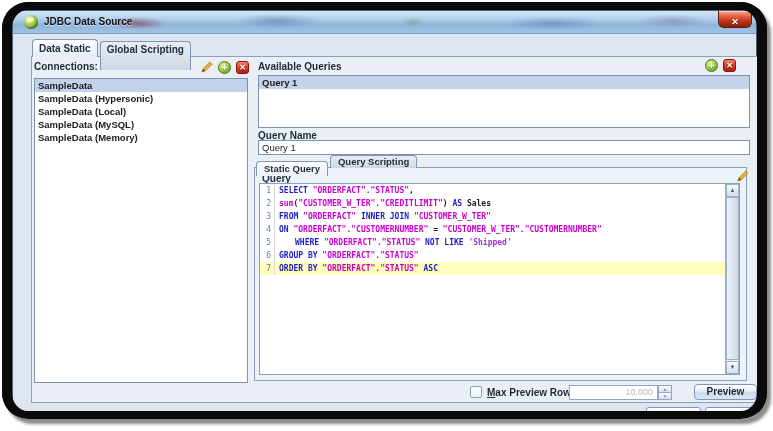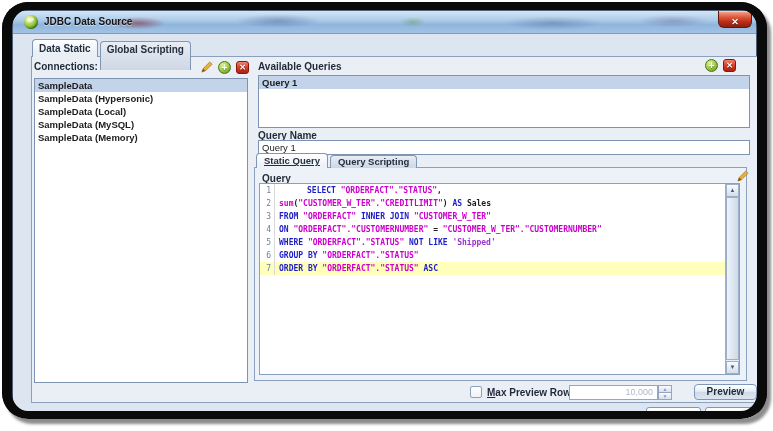--- a/index.html
+++ b/index.html
@@ -45,21 +45,21 @@
 
   
   .tabbar { position:absolute; display:flex; gap:2px; z-index:5; }
   .tabbar.main { left:19px; top:28px; }
   .tabbar.query { left:243px; top:142px; }
   .tab { border:1px solid #8096b2; border-bottom:none; border-radius:4px 4px 0 0;
     padding:0 6px; font-size:10px; font-weight:bold; color:#23303f;
     background:linear-gradient(#e9edf4,#cdd7e4); height:29px; line-height:15px; margin-top:2px; }
   .tab.active { background:linear-gradient(#ffffff,#eaeff6 80%,#eaeff6); height:18px; line-height:17px; margin-top:0; }
   .tabbar.query .tab { height:13px; line-height:12px; margin-top:2px; font-size:9.5px; padding:0 7px; }
-  .tabbar.query .tab.active { height:15px; line-height:14px; margin-top:0; background:linear-gradient(#ffffff,#edf1f8 85%);text-decoration:underline; }
+  .tabbar.query .tab.active { height:15px; line-height:14px; margin-top:8px; background:linear-gradient(#ffffff,#edf1f8 85%); }
 
   .main-panel { position:absolute; left:18px; top:45px; width:727px; height:347px;
     border:1px solid #8aa0be; background:#eaeff6; }
 
   .lbl { position:absolute; font-size:10px; font-weight:bold; color:#1f2937; }
 
   
   .jbtn { position:absolute; border:1px solid #8399b8; border-radius:4px; text-align:center;
     background:linear-gradient(#ffffff 0%, #e8eef6 45%, #cfdae8 50%, #dce5f0 100%);
     font-size:10px; font-weight:bold; color:#1f2937; box-shadow:inset 0 1px 0 #fff; cursor:default; }
@@ -173,37 +173,37 @@
       <div class="lbl" style="left:249px; top:162px;">Query</div>
       <svg class="pencil" style="position:absolute; left:723px; top:158px;" viewBox="0 0 16 16">
         <path d="M2.2 13.8 L3.6 9.8 L11.2 2.2 L13.8 4.8 L6.2 12.4 Z" fill="#e8b13f" stroke="#a87414" stroke-width="0.8"></path>
         <path d="M2.2 13.8 L3.6 9.8 L6.2 12.4 Z" fill="#7a5a20"></path>
       </svg>
 
       <div class="editor">
         <div id="code-lines" style="margin-right:14px;">
             <div class="code-row">
               <span class="gutter-cell">1</span>
-              <span class="code-text"><span style="color: rgb(29, 29, 200); margin-left: 28px;">SELECT </span><span style="color: rgb(204, 0, 204);">"ORDERFACT"."STATUS"</span><span style="color: rgb(26, 26, 26);">,</span></span>
+              <span class="code-text"><span style="color: rgb(29, 29, 200);">SELECT </span><span style="color: rgb(204, 0, 204);">"ORDERFACT"."STATUS"</span><span style="color: rgb(26, 26, 26);">,</span></span>
             </div>
             <div class="code-row">
               <span class="gutter-cell">2</span>
               <span class="code-text"><span style="color: rgb(204, 0, 204);">sum</span><span style="color: rgb(26, 26, 26);">(</span><span style="color: rgb(204, 0, 204);">"CUSTOMER_W_TER"."CREDITLIMIT"</span><span style="color: rgb(26, 26, 26);">) </span><span style="color: rgb(29, 29, 200);">AS</span><span style="color: rgb(26, 26, 26);"> Sales</span></span>
             </div>
             <div class="code-row">
               <span class="gutter-cell">3</span>
               <span class="code-text"><span style="color: rgb(29, 29, 200);">FROM </span><span style="color: rgb(204, 0, 204);">"ORDERFACT"</span><span style="color: rgb(29, 29, 200);"> INNER JOIN </span><span style="color: rgb(204, 0, 204);">"CUSTOMER_W_TER"</span></span>
             </div>
             <div class="code-row">
               <span class="gutter-cell">4</span>
               <span class="code-text"><span style="color: rgb(29, 29, 200);">ON </span><span style="color: rgb(204, 0, 204);">"ORDERFACT"."CUSTOMERNUMBER"</span><span style="color: rgb(26, 26, 26);"> = </span><span style="color: rgb(204, 0, 204);">"CUSTOMER_W_TER"."CUSTOMERNUMBER"</span></span>
             </div>
             <div class="code-row">
               <span class="gutter-cell">5</span>
-              <span class="code-text"><span style="color: rgb(29, 29, 200);">WHERE </span><span style="color: rgb(204, 0, 204);">"ORDERFACT"."STATUS"</span><span style="color: rgb(29, 29, 200);"> NOT LIKE </span><span style="color: rgb(153, 51, 204);">'Shipped'</span></span>
+              <span class="code-text"><span style="color: rgb(29, 29, 200); margin-left: 16px;">WHERE </span><span style="color: rgb(204, 0, 204);">"ORDERFACT"."STATUS"</span><span style="color: rgb(29, 29, 200);"> NOT LIKE </span><span style="color: rgb(153, 51, 204);">'Shipped'</span></span>
             </div>
             <div class="code-row">
               <span class="gutter-cell">6</span>
               <span class="code-text"><span style="color: rgb(29, 29, 200);">GROUP BY </span><span style="color: rgb(204, 0, 204);">"ORDERFACT"."STATUS"</span></span>
             </div>
             <div class="code-row hl">
               <span class="gutter-cell">7</span>
               <span class="code-text"><span style="color: rgb(29, 29, 200);">ORDER BY </span><span style="color: rgb(204, 0, 204);">"ORDERFACT"."STATUS"</span><span style="color: rgb(29, 29, 200);"> ASC</span></span>
             </div>
           </div>

